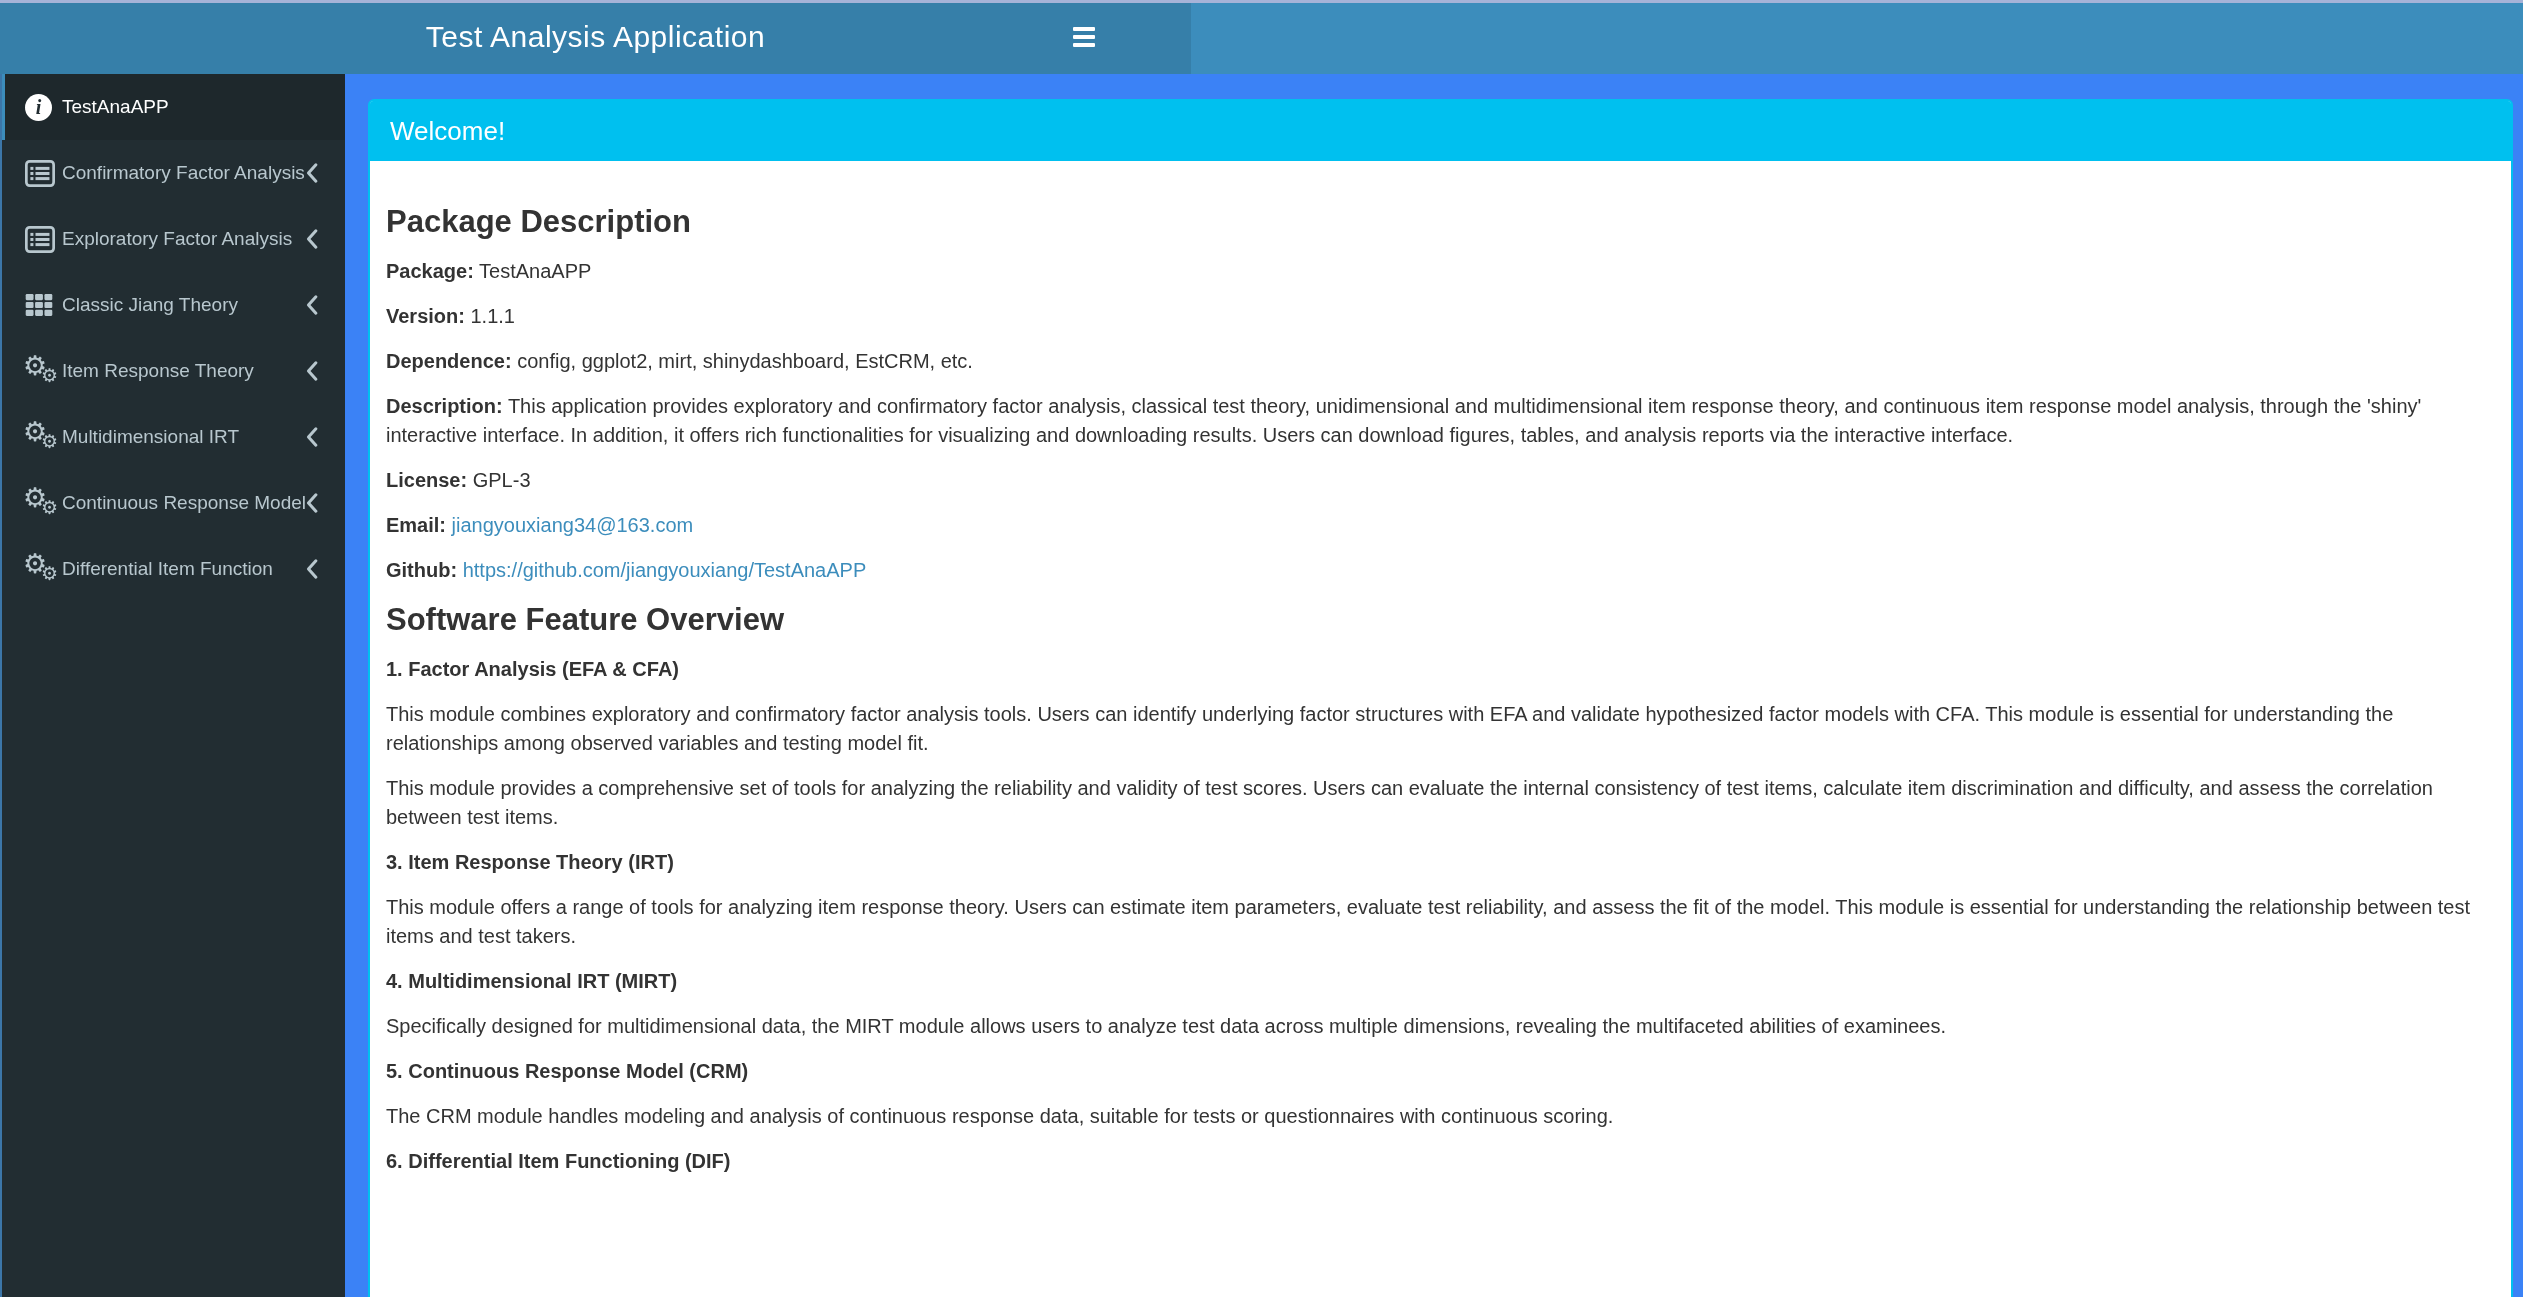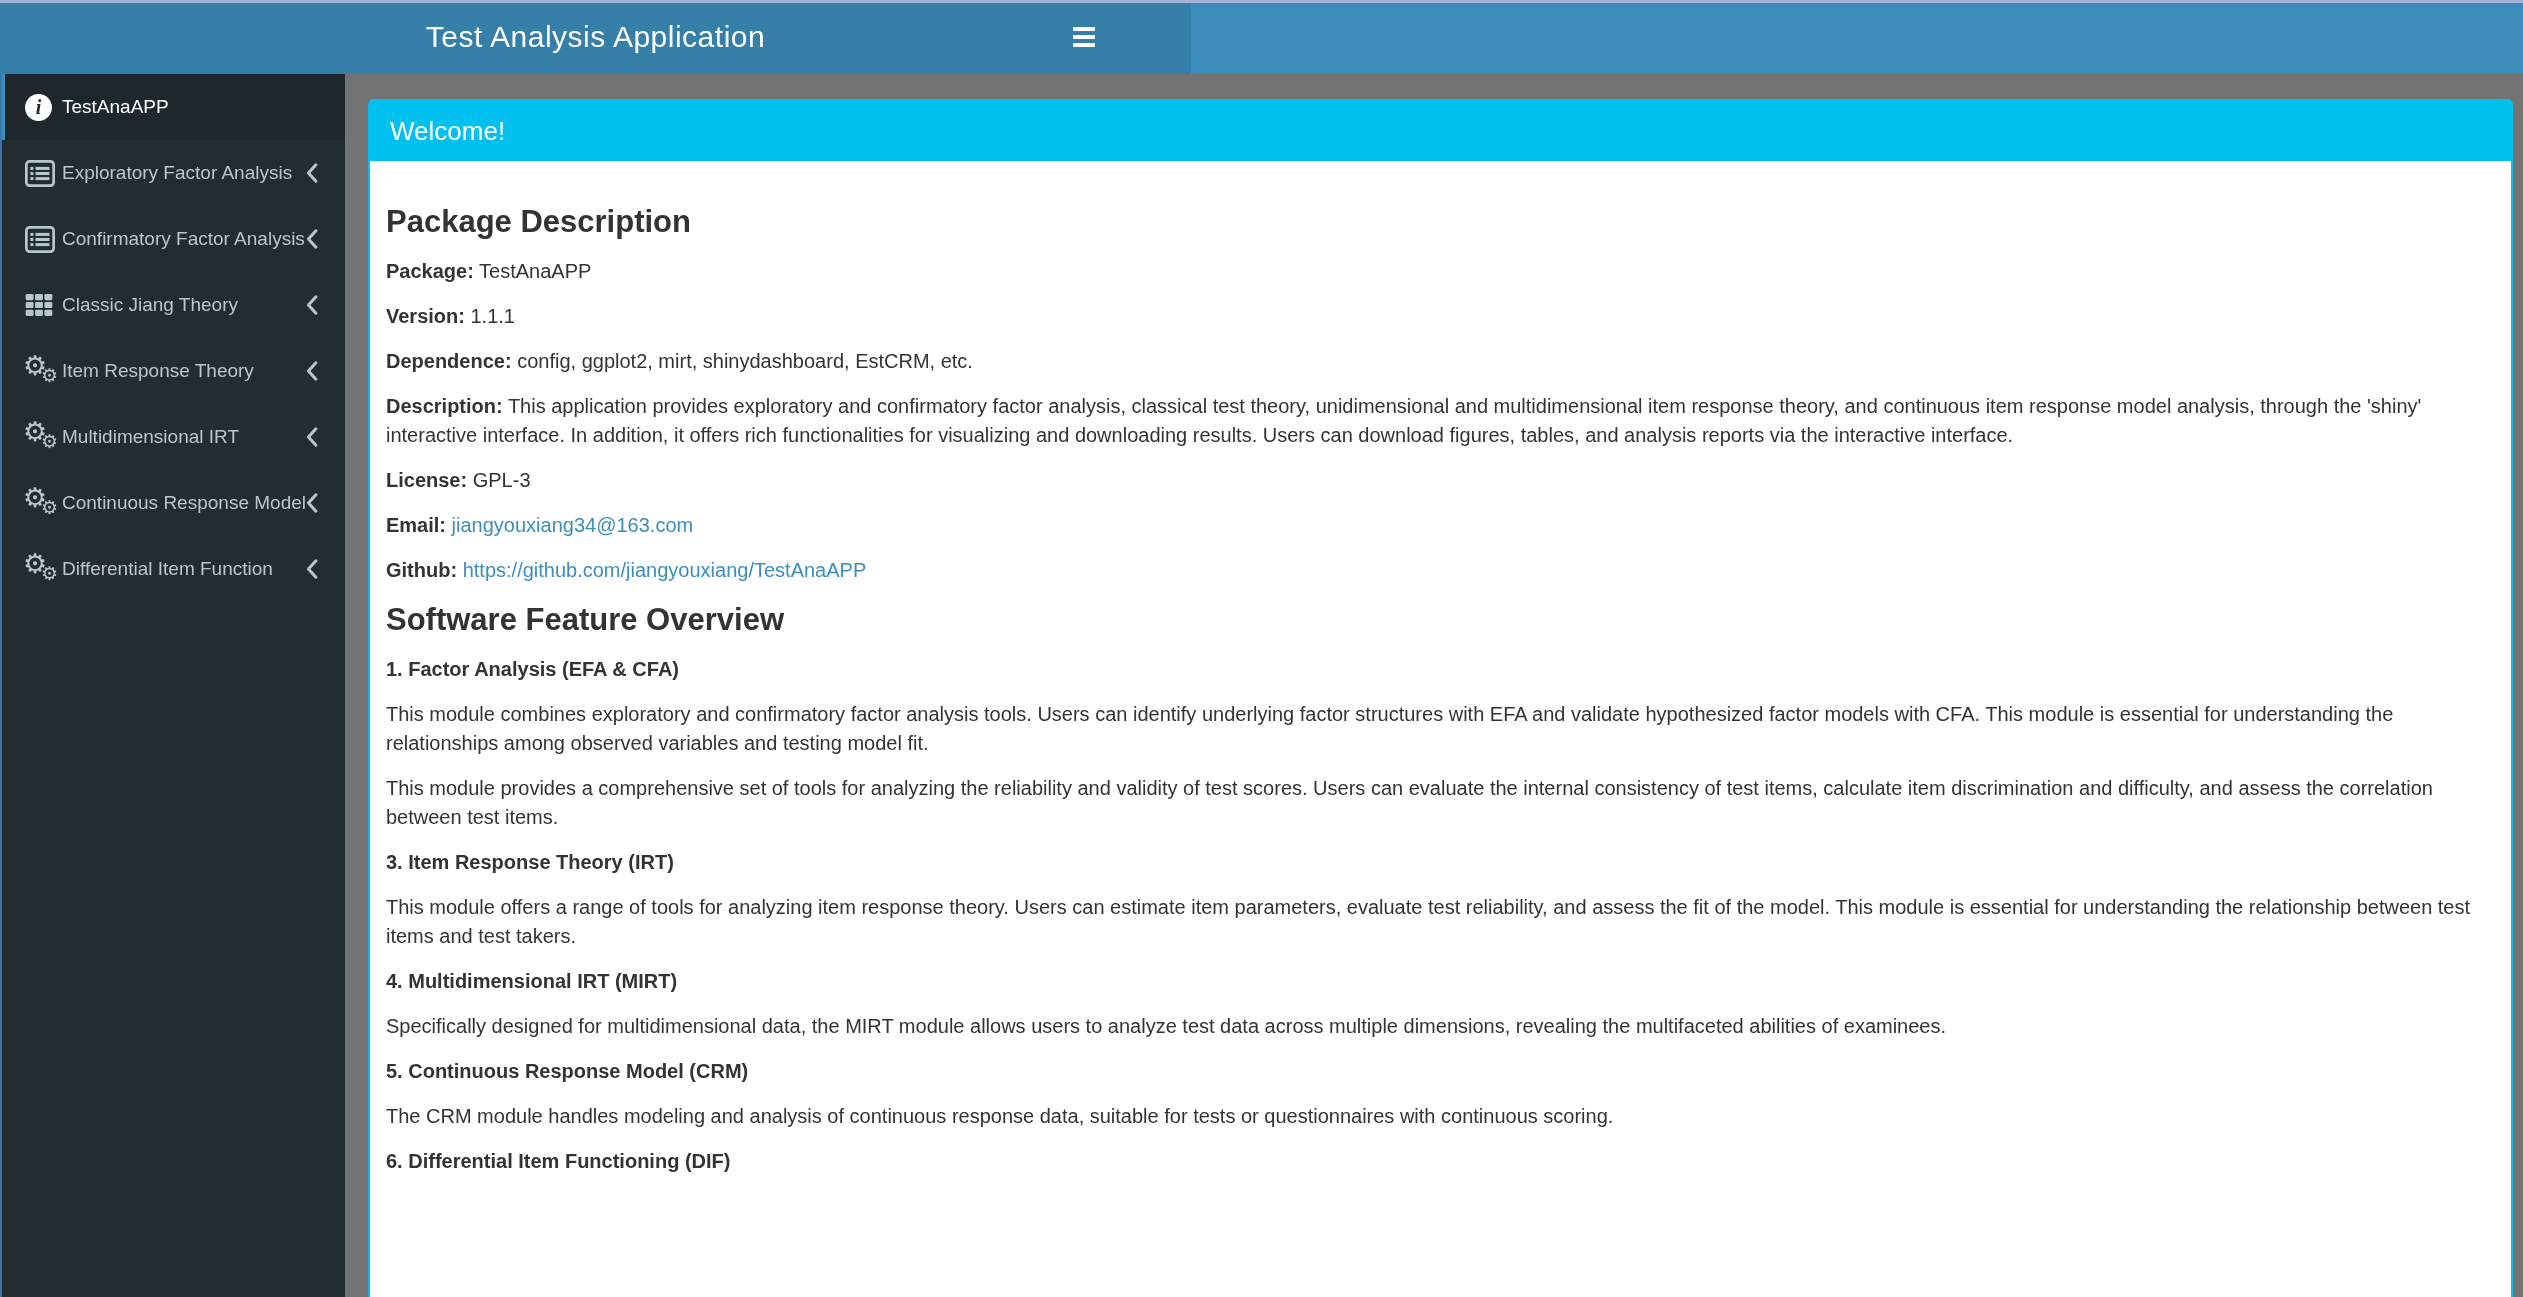--- a/index.html
+++ b/index.html
@@ -32,21 +32,21 @@
   .menu-item .label{position:relative;z-index:2;}
   .chevron{position:absolute;right:26px;top:50%;transform:translateY(-50%);color:#b8c7ce;z-index:1;display:flex;}
   .info-circle{display:inline-flex;align-items:center;justify-content:center;width:27px;height:27px;
                border-radius:50%;background:#fff;color:#222d32;}
   .info-circle::before{content:"i";font-family:"Liberation Serif",serif;font-weight:bold;font-style:italic;font-size:20px;line-height:1;}
   .gears{position:relative;width:37px;height:36px;}
   .gears .g-big{position:absolute;left:-2px;top:-1px;font-size:27px;line-height:1;font-family:"DejaVu Sans",sans-serif;}
   .gears .g-small{position:absolute;left:16px;top:13px;font-size:19px;line-height:1;font-family:"DejaVu Sans",sans-serif;}
 
   
-  .content{position:absolute;left:345px;top:74px;right:0;bottom:0;background:#737373;
+  .content{position:absolute;left:345px;top:74px;right:0;bottom:0;background:#3b82f6;
            padding:25px 10px 0 23px;overflow:hidden;}
   .box{background:#fff;border:2px solid #00c0ef;border-radius:6px;min-height:1400px;}
   .box-header{background:#00c0ef;color:#fff;font-size:26px;font-weight:400;
               height:60px;line-height:60px;padding:0 20px;border-radius:3px 3px 0 0;}
   .box-body{padding:26px 16px 16px 16px;font-size:20px;color:#333;line-height:29px;}
   .box-body h2{font-size:31px;font-weight:bold;color:#333;margin:16px 0 16px;line-height:38px;}
   .box-body p{margin:0 0 16px;}
   .box-body b{font-weight:bold;}
   .box-body a{color:#3c8dbc;text-decoration:none;cursor:pointer;}
   .feature-title{font-weight:bold;}
@@ -85,21 +85,21 @@
             <g fill="currentColor">
               <rect x="3.6" y="4.6" width="2" height="2"></rect>
               <rect x="7" y="4.6" width="9.3" height="2"></rect>
               <rect x="3.6" y="8" width="2" height="2"></rect>
               <rect x="7" y="8" width="9.3" height="2"></rect>
               <rect x="3.6" y="11.4" width="2" height="2"></rect>
               <rect x="7" y="11.4" width="9.3" height="2"></rect>
             </g>
           </svg>
       </span>
-      <span class="label">Exploratory Factor Analysis</span>
+      <span class="label">Confirmatory Factor Analysis</span>
       <span class="chevron">
           <svg width="15" height="22" viewBox="0 0 10 16">
             <path d="M8.2 2 L2.8 8 L8.2 14" fill="none" stroke="currentColor" stroke-width="2.2" stroke-linecap="round" stroke-linejoin="round"></path>
           </svg>
         </span>
     </li>
 
     <li class="menu-item">
       <span class="mi-icon">
         <svg width="30" height="27" viewBox="0 0 20 18">
@@ -107,21 +107,21 @@
             <g fill="currentColor">
               <rect x="3.6" y="4.6" width="2" height="2"></rect>
               <rect x="7" y="4.6" width="9.3" height="2"></rect>
               <rect x="3.6" y="8" width="2" height="2"></rect>
               <rect x="7" y="8" width="9.3" height="2"></rect>
               <rect x="3.6" y="11.4" width="2" height="2"></rect>
               <rect x="7" y="11.4" width="9.3" height="2"></rect>
             </g>
           </svg>
       </span>
-      <span class="label">Confirmatory Factor Analysis</span>
+      <span class="label">Exploratory Factor Analysis</span>
       <span class="chevron">
           <svg width="15" height="22" viewBox="0 0 10 16">
             <path d="M8.2 2 L2.8 8 L8.2 14" fill="none" stroke="currentColor" stroke-width="2.2" stroke-linecap="round" stroke-linejoin="round"></path>
           </svg>
         </span>
     </li>
 
     <li class="menu-item">
       <span class="mi-icon">
         <svg width="28" height="26" viewBox="0 0 20 18" fill="currentColor">

